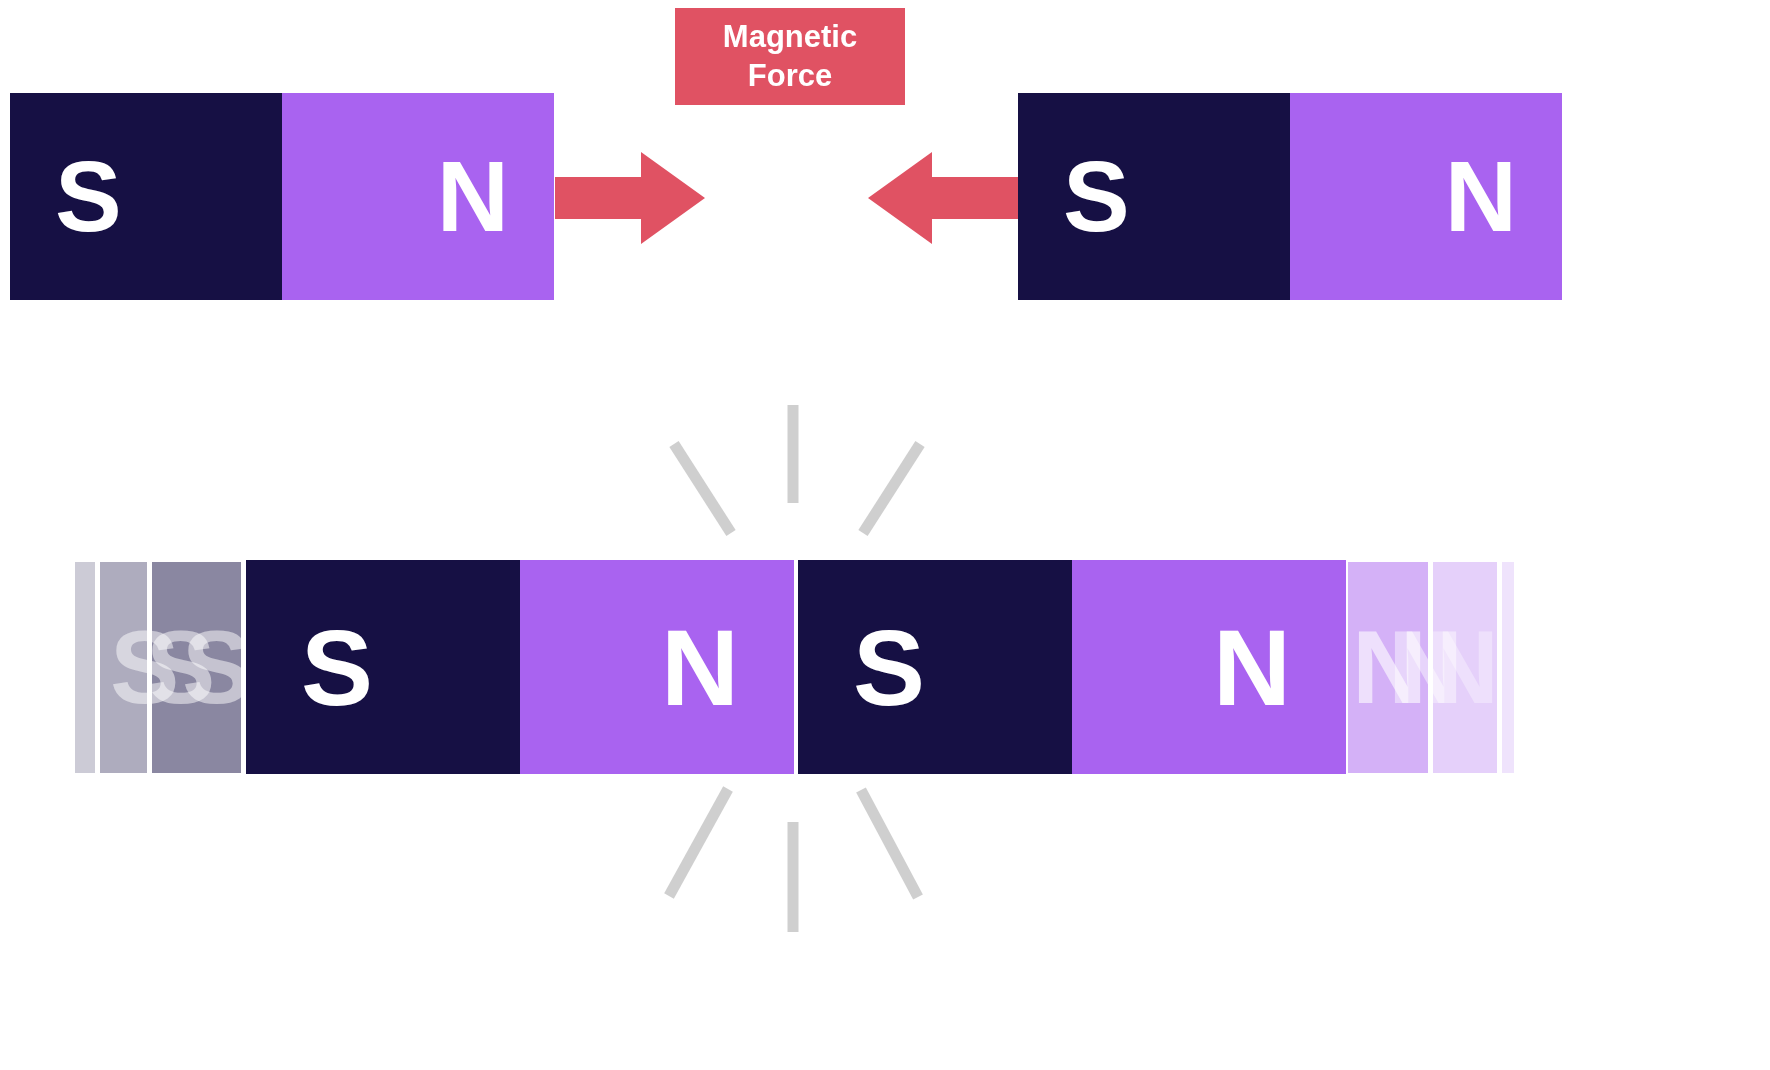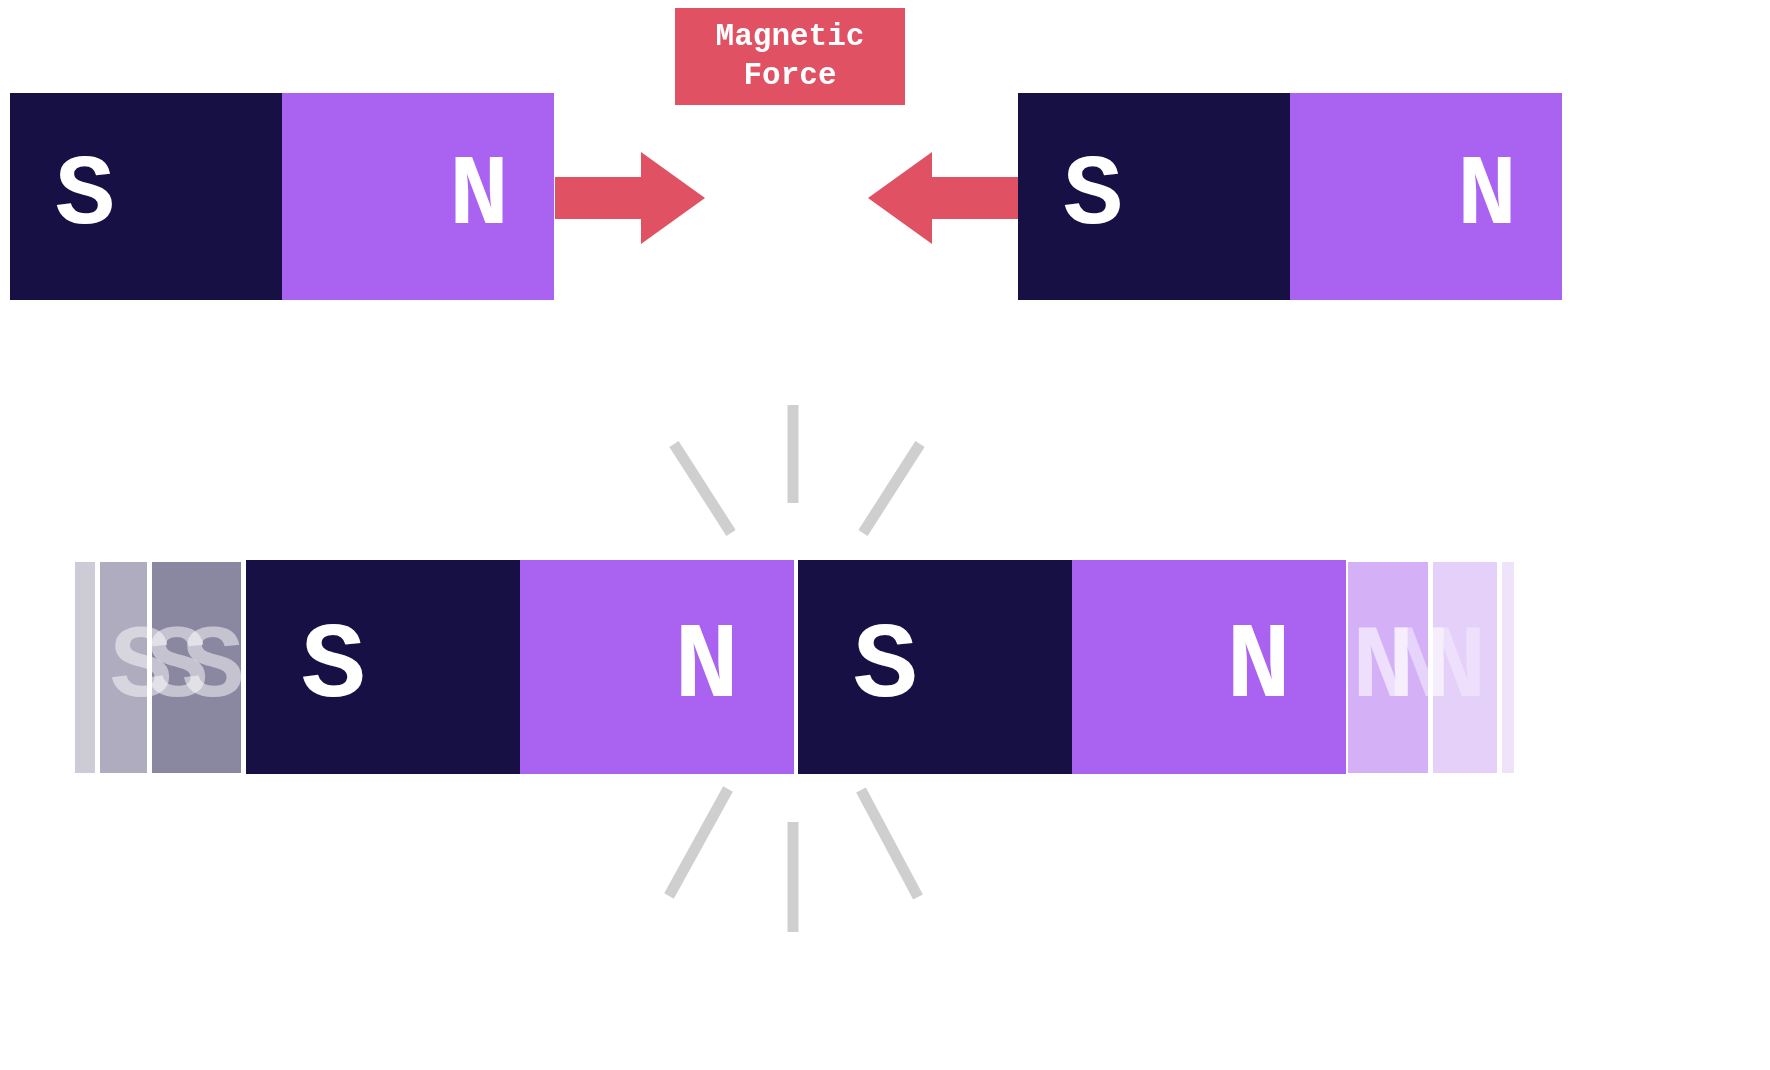--- a/index.html
+++ b/index.html
@@ -6,21 +6,21 @@
     margin: 0;
     padding: 0;
     background: #ffffff;
   }
   .canvas {
     position: relative;
     width: 1770px;
     height: 972px;
     background: #ffffff;
     overflow: hidden;
-    font-family: Liberation Mono, monospace;
+    font-family: Liberation Sans, sans-serif;
   }
 
   
   .force-label {
     position: absolute;
     left: 675px;
     top: 8px;
     width: 230px;
     height: 97px;
     background: var(--red);

